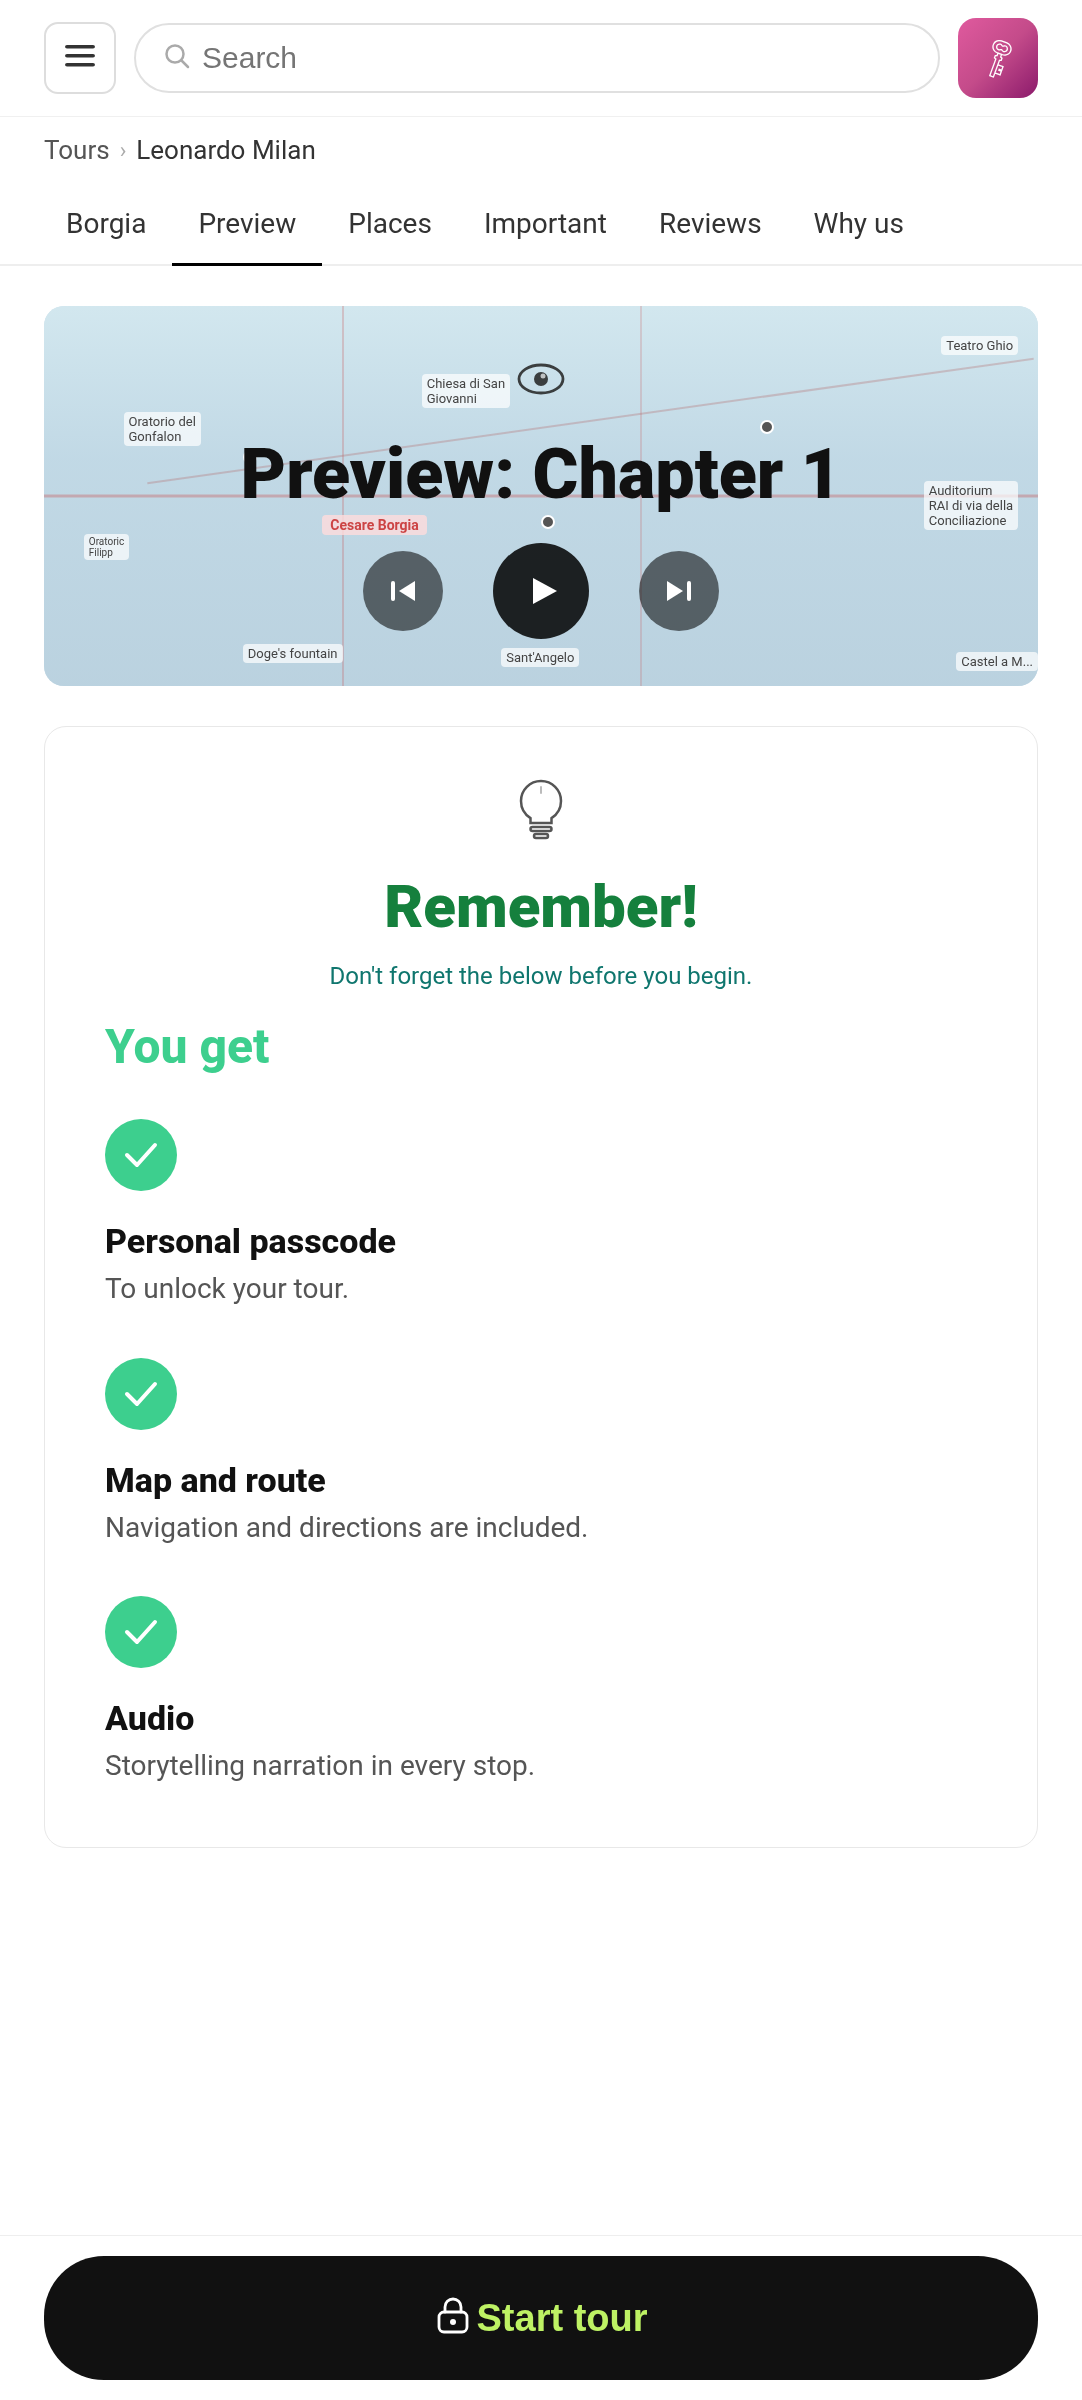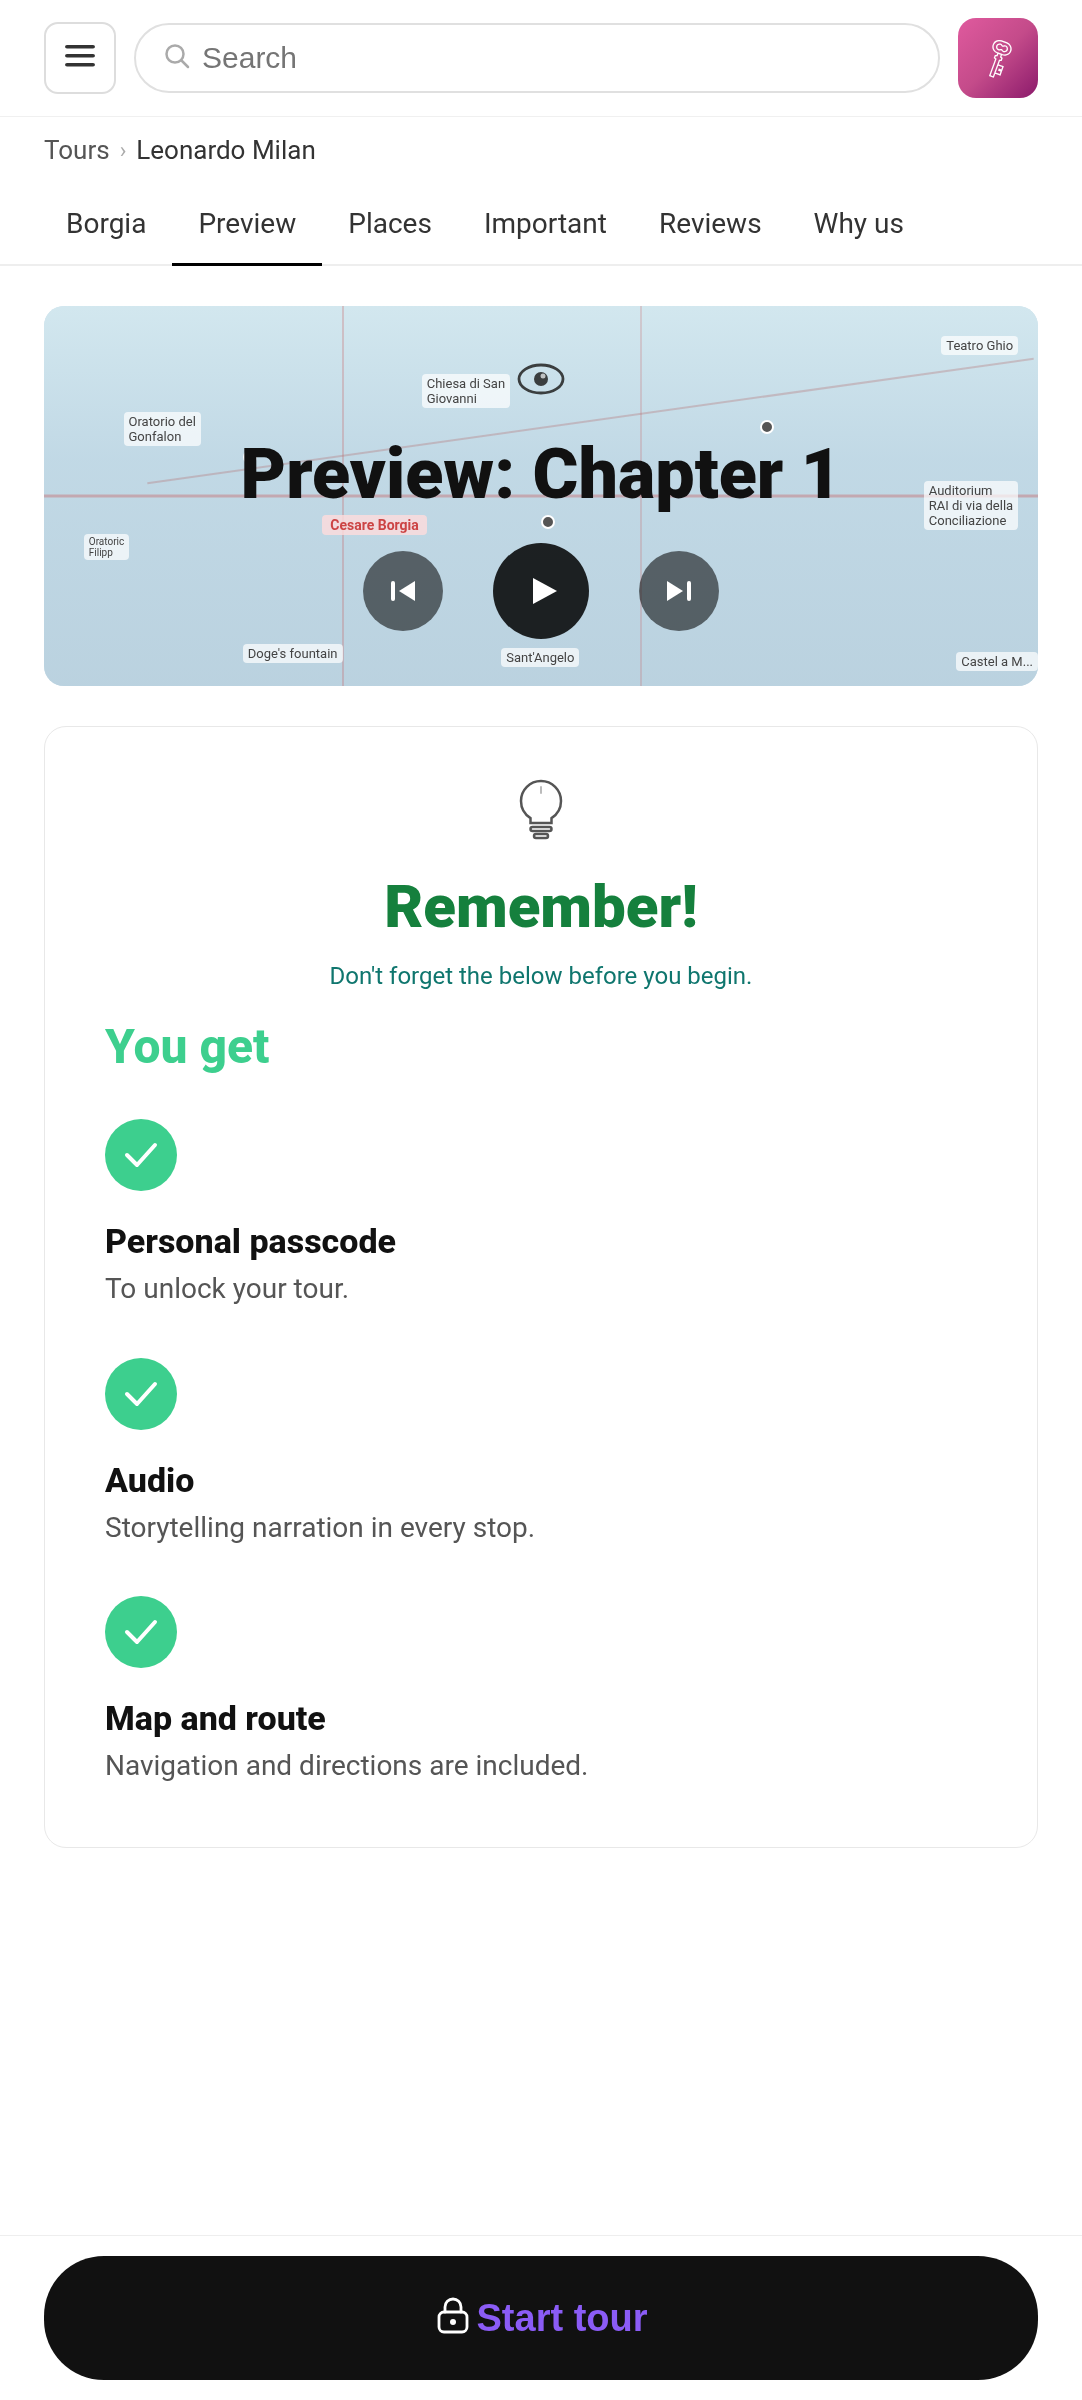--- a/index.html
+++ b/index.html
@@ -260,21 +260,21 @@
       width: 100%;
       max-width: 1082px;
       padding: 20px 44px;
       background: #fff;
       border-top: 1px solid #eee;
     }
     .start-tour-btn {
       width: 100%;
       padding: 38px;
       background: #111;
-      color: #8b5cf6;
+      color: #bef264;
       border: none;
       border-radius: 60px;
       font-size: 38px;
       font-weight: 700;
       cursor: pointer;
       display: flex;
       align-items: center;
       justify-content: center;
       gap: 6px;
     }
@@ -403,34 +403,34 @@
       </div>
     </div>
 
     <div class="feature-item">
       <div class="check-circle">
         <svg width="36" height="28" viewBox="0 0 36 28" fill="none">
           <polyline points="4,14 14,24 32,4" stroke="white" stroke-width="4" stroke-linecap="round" stroke-linejoin="round"></polyline>
         </svg>
       </div>
       <div class="feature-text">
-        <div class="feature-title">Audio</div>
-        <div class="feature-desc">Storytelling narration in every stop.</div>
+        <div class="feature-title">Map and route</div>
+        <div class="feature-desc">Navigation and directions are included.</div>
       </div>
     </div>
 
     <div class="feature-item">
       <div class="check-circle">
         <svg width="36" height="28" viewBox="0 0 36 28" fill="none">
           <polyline points="4,14 14,24 32,4" stroke="white" stroke-width="4" stroke-linecap="round" stroke-linejoin="round"></polyline>
         </svg>
       </div>
       <div class="feature-text">
-        <div class="feature-title">Map and route</div>
-        <div class="feature-desc">Navigation and directions are included.</div>
+        <div class="feature-title">Audio</div>
+        <div class="feature-desc">Storytelling narration in every stop.</div>
       </div>
     </div>
 
   </div>
 </section>
 
 <div style="height: 140px;"></div>
 
 <div class="bottom-cta">
   <button class="start-tour-btn">

